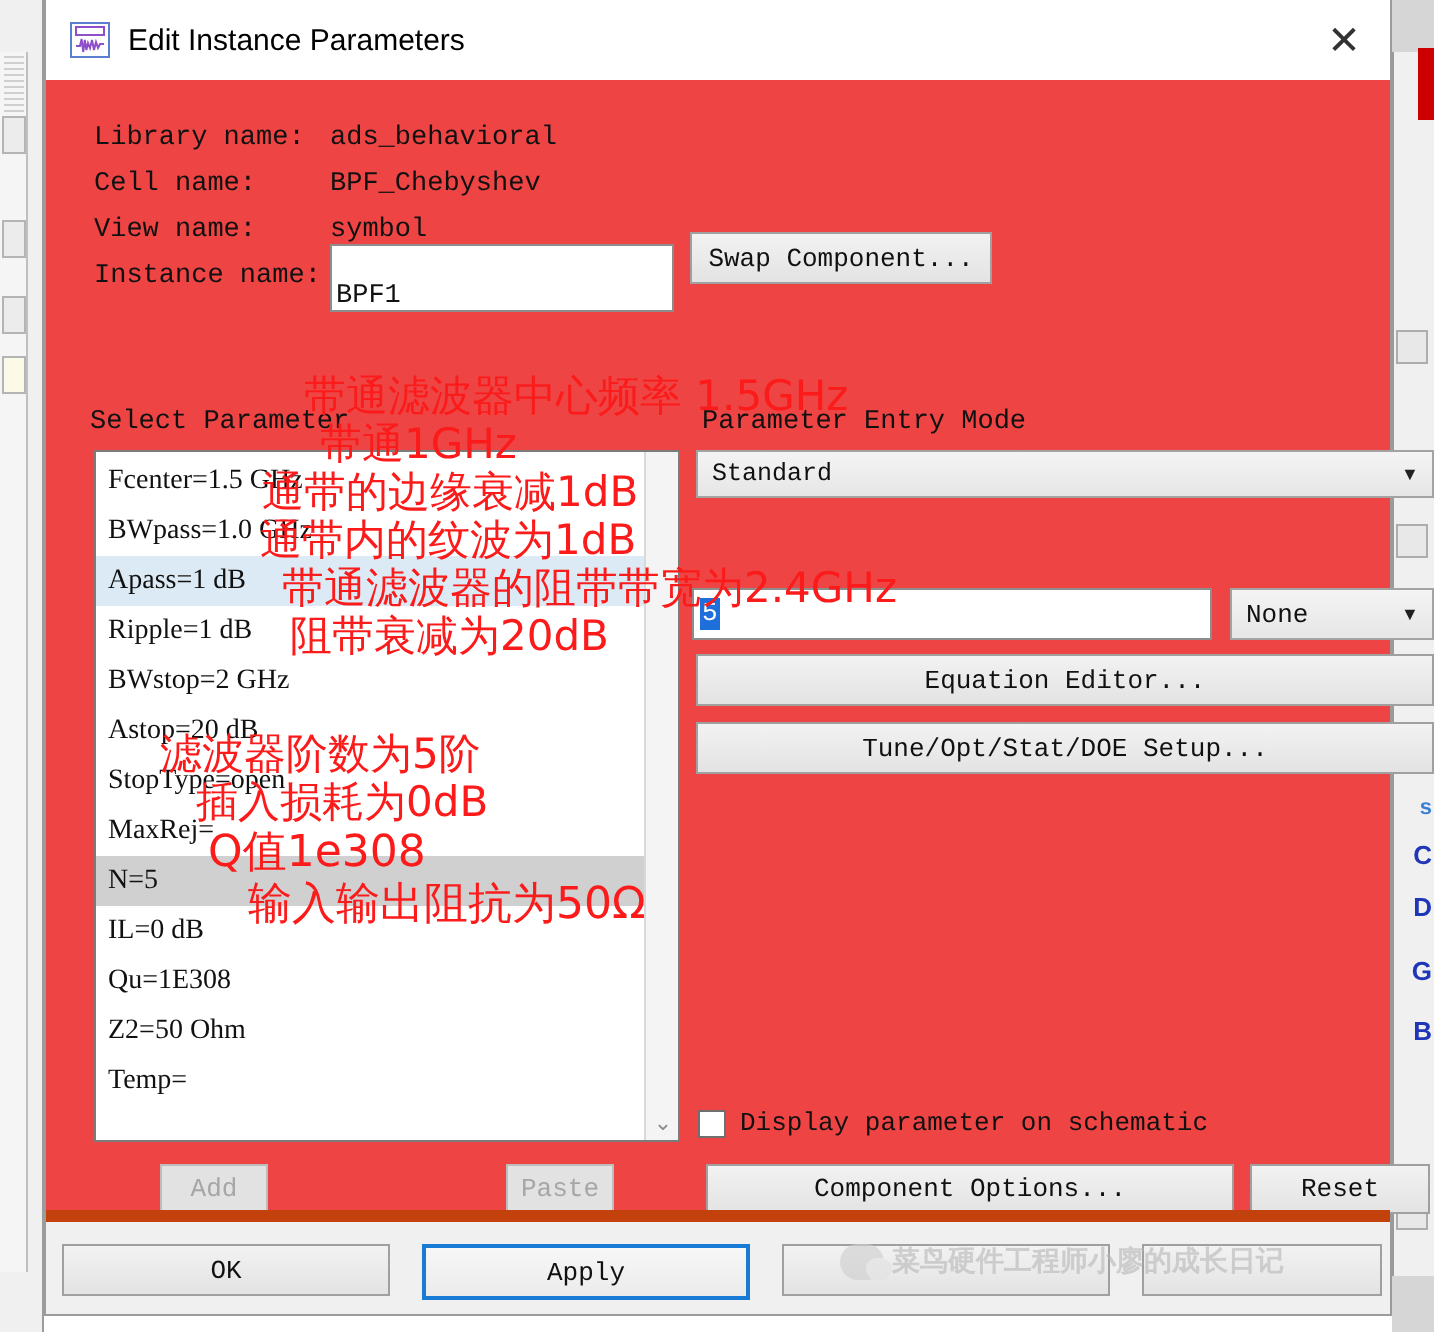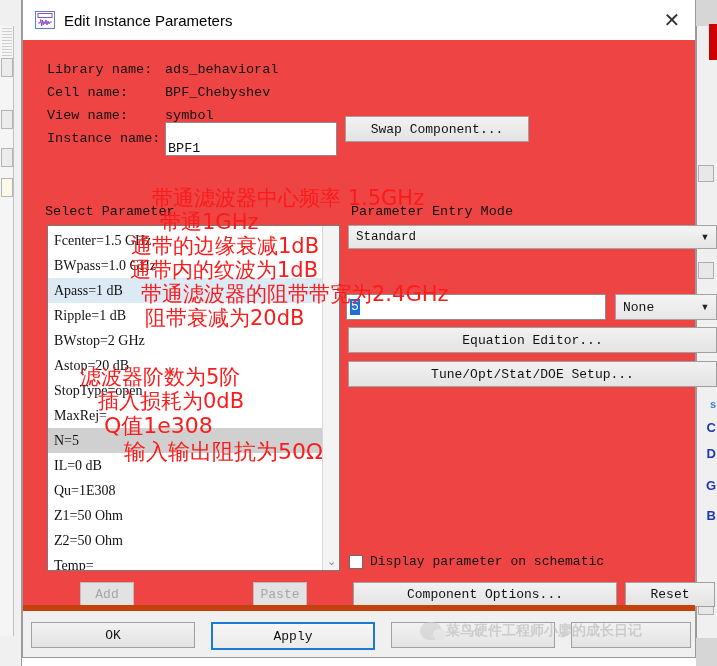--- a/index.html
+++ b/index.html
@@ -99,21 +99,21 @@
   .btn {
     background: linear-gradient(#f2f2f2,#e3e3e3);
     border: 1px solid #a0a0a0;
     font-family: "Liberation Mono", monospace;
     font-size: 13px; color: #111;
     display: flex; align-items: center; justify-content: center;
     cursor: pointer; user-select: none;
   }
   .btn[disabled-look="true"] { color: #a6a6a6; background:#e2e2e2; border-color:#bdbdbd; }
 
-  .swap-btn { position: absolute; left: 322px; top: 76px; width: 184px; height: 26px; }
+  .swap-btn { position: absolute; left: 322px; top: 76px; width: 151px; height: 26px; }
 
   .sec-label {
     position: absolute; font-family:"Liberation Mono", monospace; font-size:13.5px; color:#111;
   }
   .lbl-select { left: 22px; top: 164px; }
   .lbl-entry { left: 328px; top: 164px; }
 
   
   .listbox {
     position: absolute; left: 24px; top: 185px; width: 293px; height: 346px;
@@ -294,21 +294,20 @@
             <div class="list-item">BWpass=1.0 GHz</div>
             <div class="list-item sel-blue">Apass=1 dB</div>
             <div class="list-item">Ripple=1 dB</div>
             <div class="list-item">BWstop=2 GHz</div>
             <div class="list-item">Astop=20 dB</div>
             <div class="list-item">StopType=open</div>
             <div class="list-item">MaxRej=</div>
             <div class="list-item sel-gray">N=5</div>
             <div class="list-item">IL=0 dB</div>
             <div class="list-item">Qu=1E308</div>
-            <div class="list-item">Z1=50 Ohm</div>
             <div class="list-item">Z2=50 Ohm</div>
             <div class="list-item">Temp=</div>
           </div>
         <div class="list-scroll">
           <div class="scroll-down">⌄</div>
         </div>
       </div>
 
       <div class="mode-combo">
         <span class="val">Standard</span>

